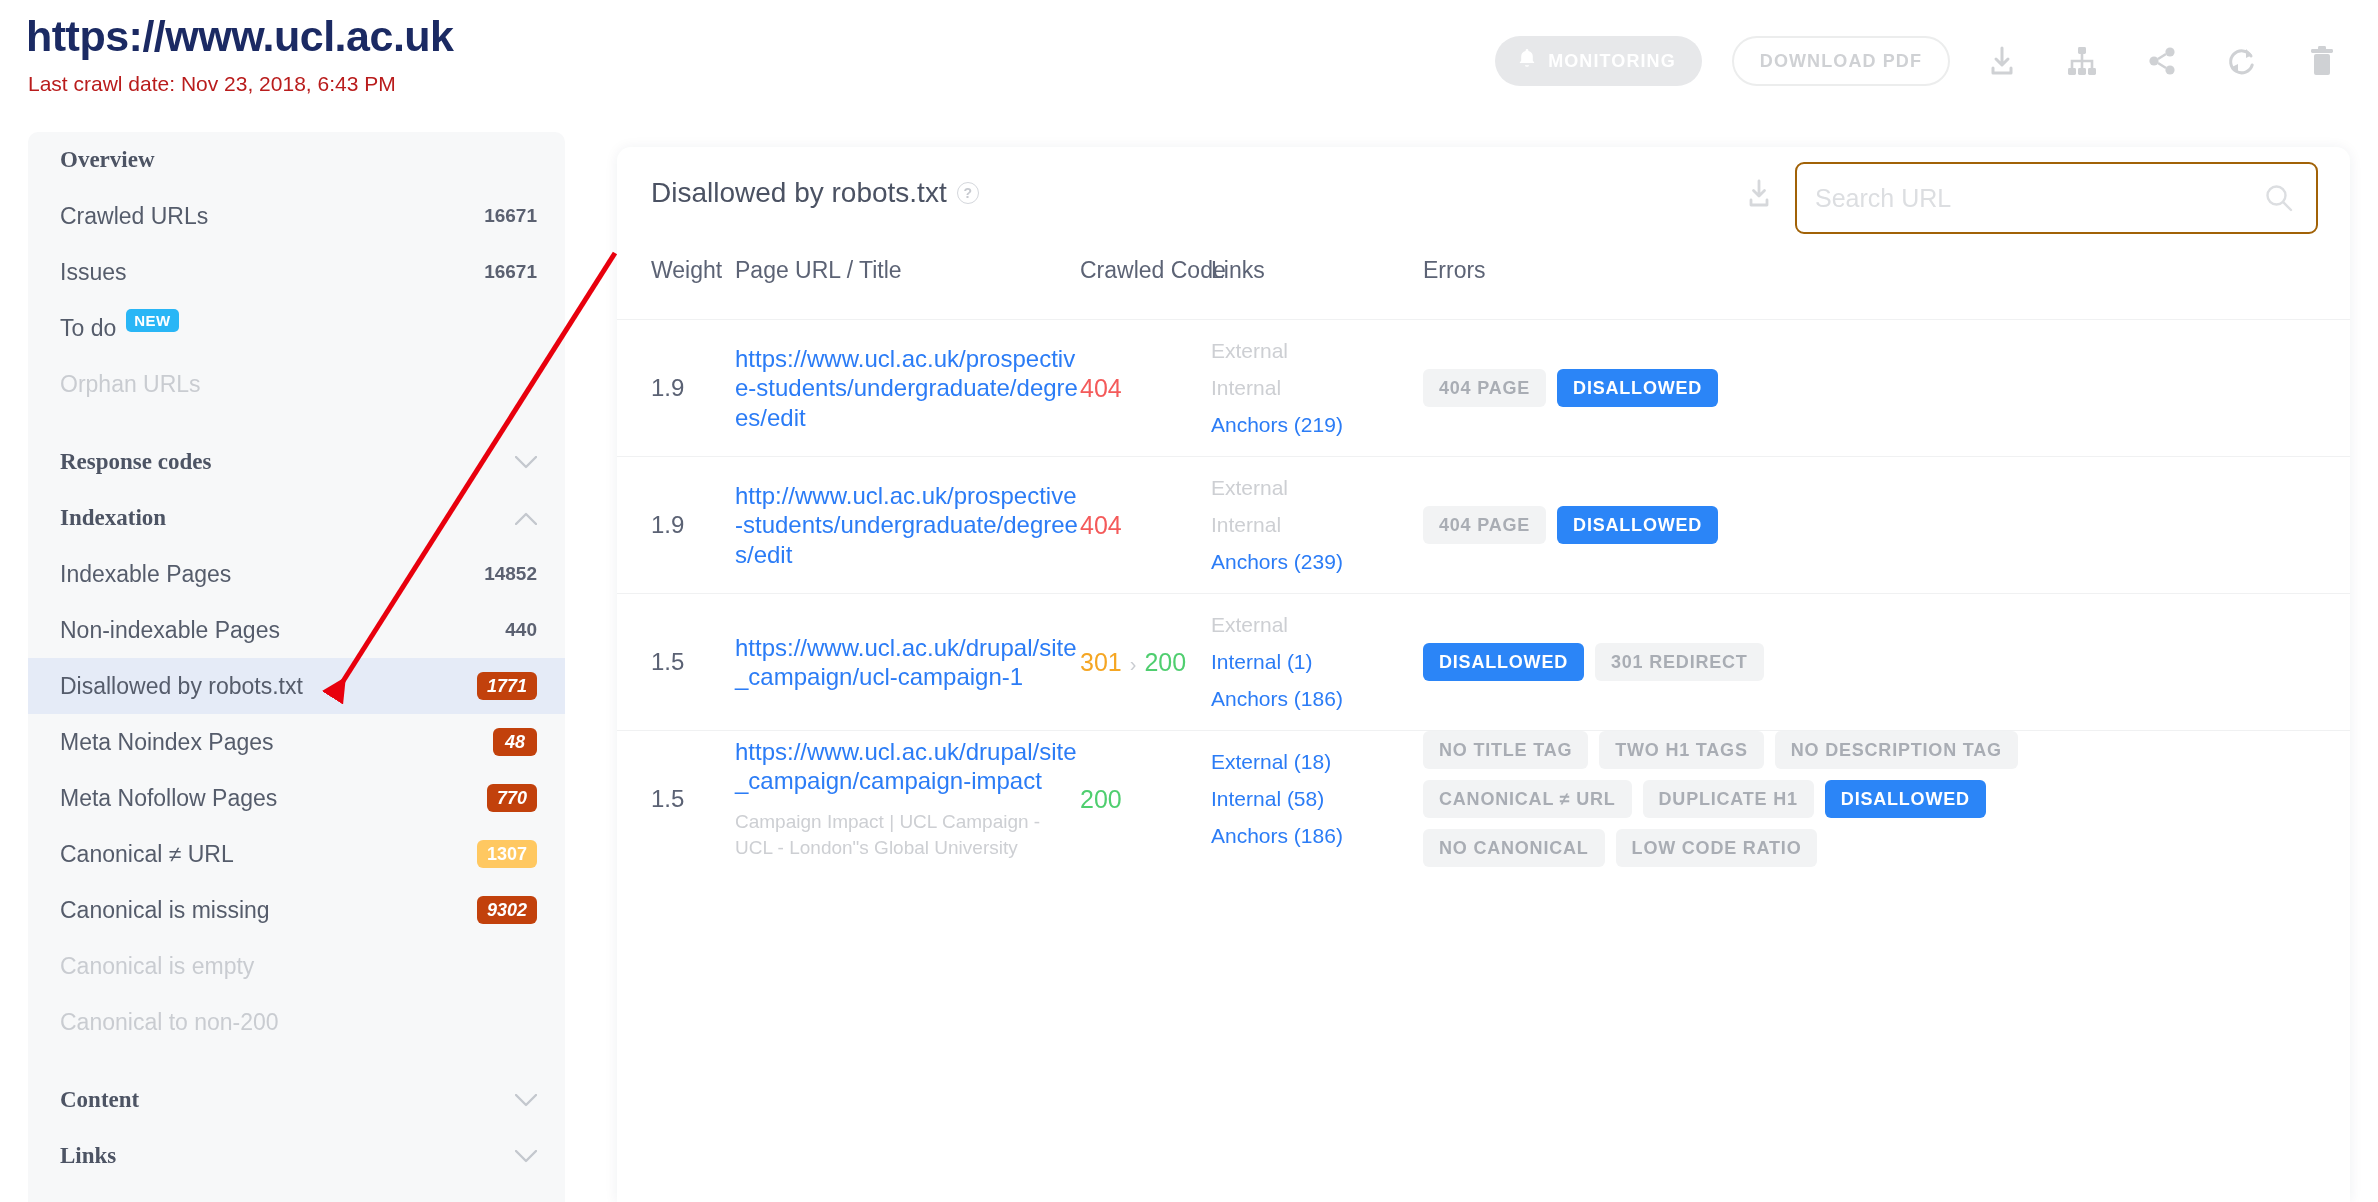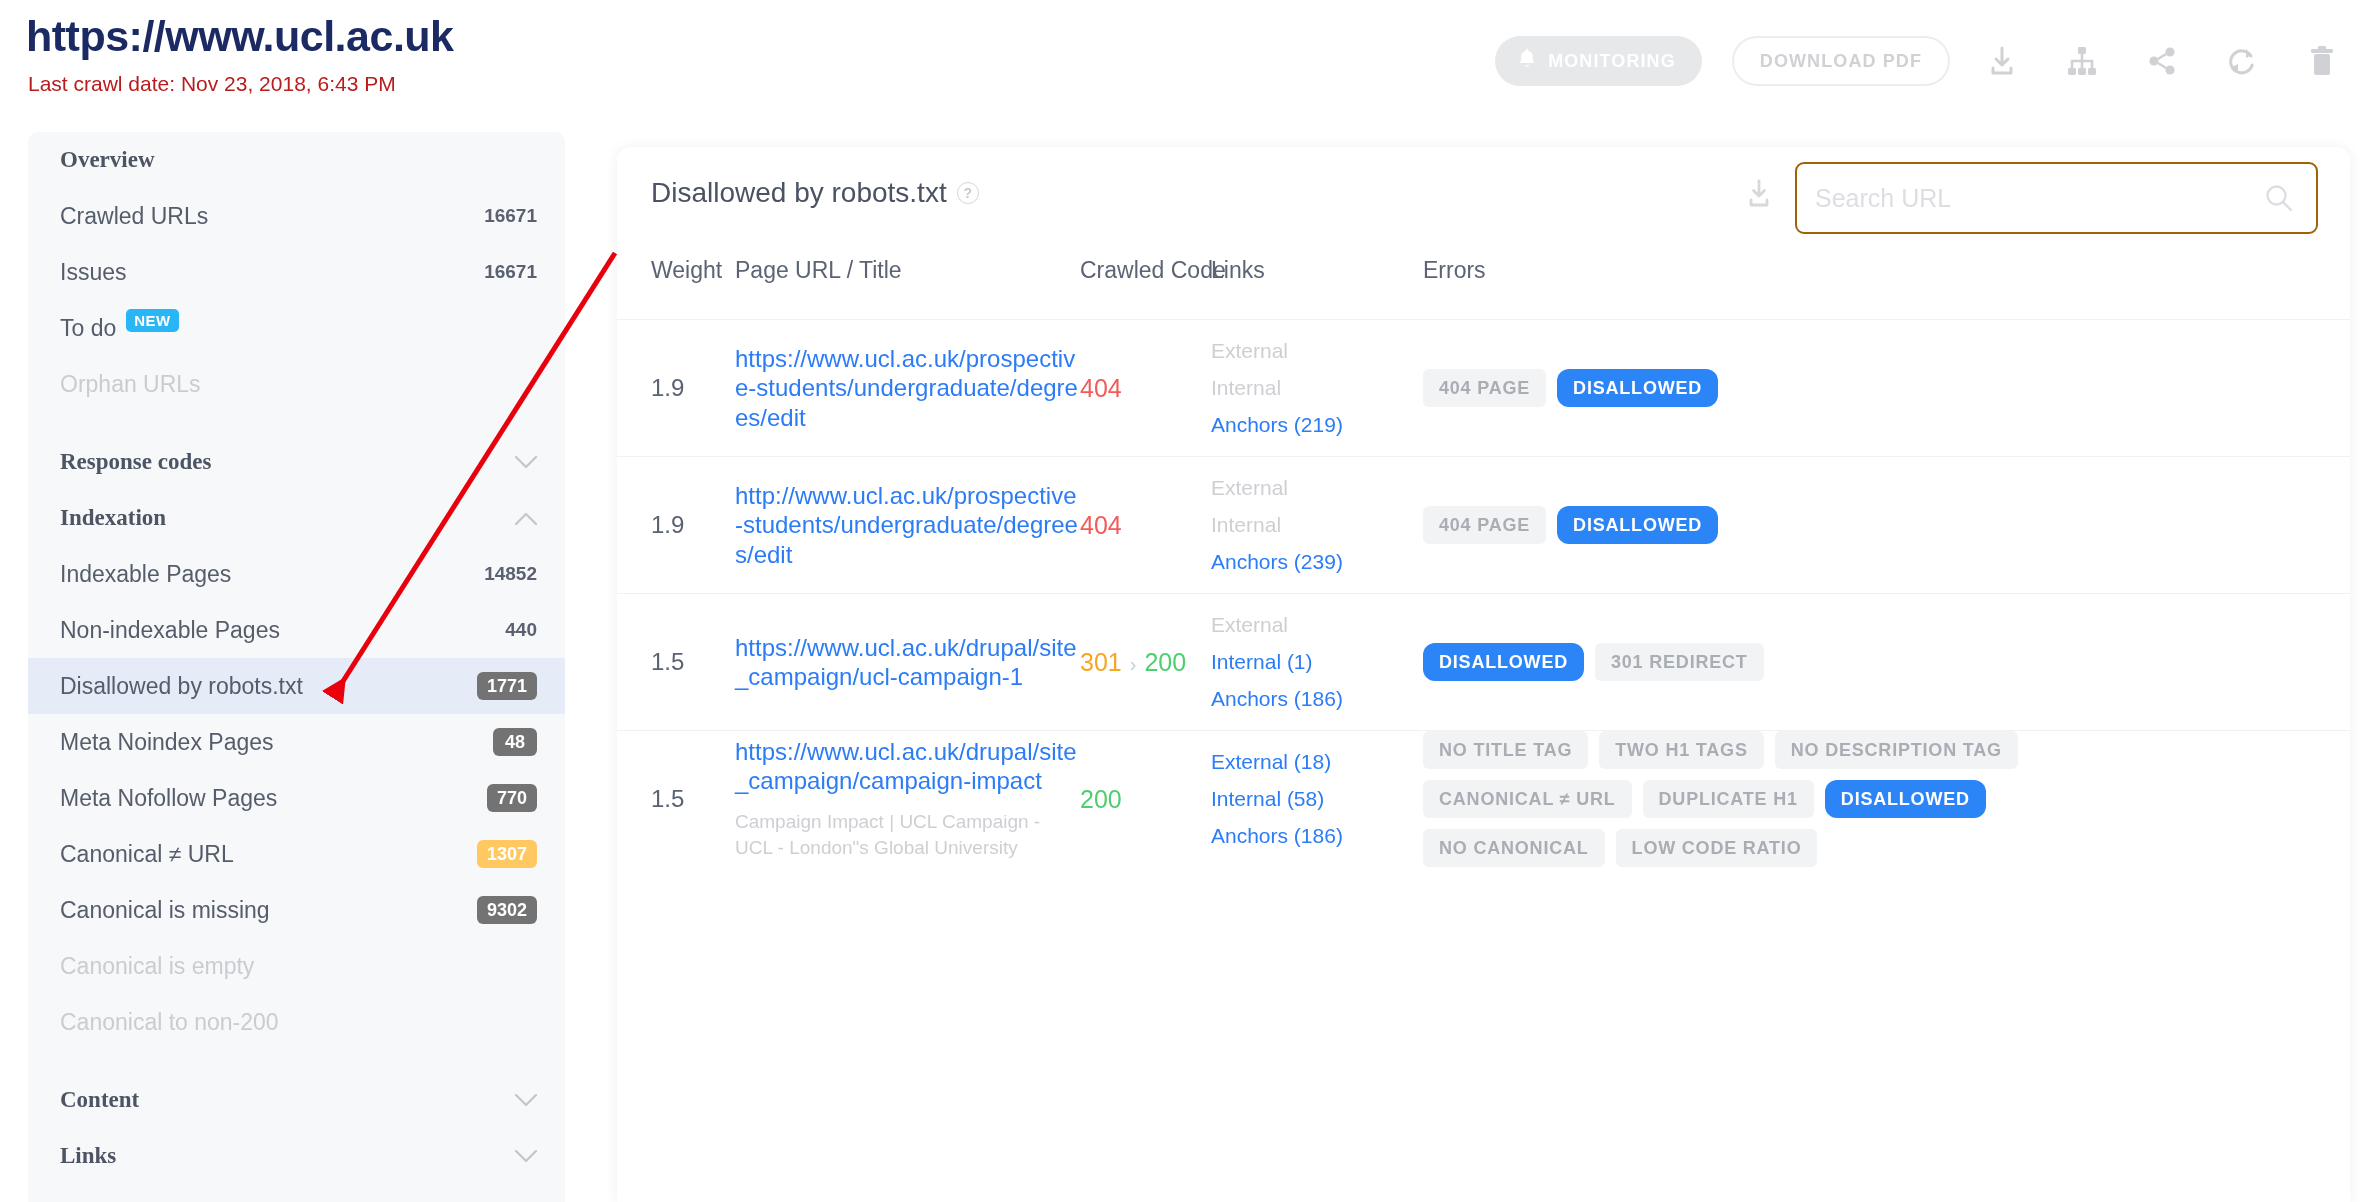--- a/index.html
+++ b/index.html
@@ -62,21 +62,21 @@
   .nav-item .label { font-size: 23px; color: #555c6b; font-weight: 400; white-space: nowrap; }
   .nav-item .label.bold { font-weight: 600; color: #4d5464; font-family: Liberation Serif, serif; }
   .nav-item .label.muted { color: #c9ccd1; }
   .nav-item .count { margin-left: auto; font-size: 19px; color: #5b6171; font-weight: 700; }
   .nav-item.active { background: #e5ebf7; }
   .badge {
     margin-left: auto; color: #ffffff; font-size: 18px; font-weight: 700;
     border-radius: 6px; padding: 5px 10px; min-width: 44px; text-align: center;
     line-height: 1;
   }
-  .badge.blue { background: #737373; }
+  .badge.blue { background: #c2410c; font-style: italic; }
   .badge.orange { background: #ffc861; }
   .badge.new {
     margin-left: 10px; background: #29b6f6; font-size: 15px; font-weight: 700;
     padding: 4px 8px; border-radius: 5px; letter-spacing: 0.5px; position: relative; top: -8px;
   }
   .nav-spacer { height: 22px; }
   .chev { margin-left: auto; color: #c4c8ce; display: flex; align-items: center; }
 
   
   .main {
@@ -142,21 +142,21 @@
   .status-chain .arrow { color: #c9ccd1; font-size: 20px; }
   .links-cell { display: flex; flex-direction: column; gap: 13px; }
   .links-cell .lk { font-size: 21px; color: #2b7cf6; text-decoration: none; white-space: nowrap; }
   .links-cell .lk.dim { color: #cdcfd3; }
   .errors-cell { display: flex; flex-wrap: wrap; gap: 11px; max-width: 620px; }
   .tag {
     background: #f2f3f4; color: #a9adb4; border-radius: 6px;
     font-size: 18px; font-weight: 700; letter-spacing: 0.8px;
     padding: 10px 16px; line-height: 1; white-space: nowrap;
   }
-  .tag.blue { background: #2b85f7; color: #ffffff; border-radius: 12px; }
+  .tag.blue { background: #2b85f7; color: #ffffff; }
 
   
   .annotation { position: absolute; left: 0; top: 0; width: 2378px; height: 1202px; pointer-events: none; }
 </style>
 </head>
 <body>
 
 <div class="page">
 
   <div class="header">

